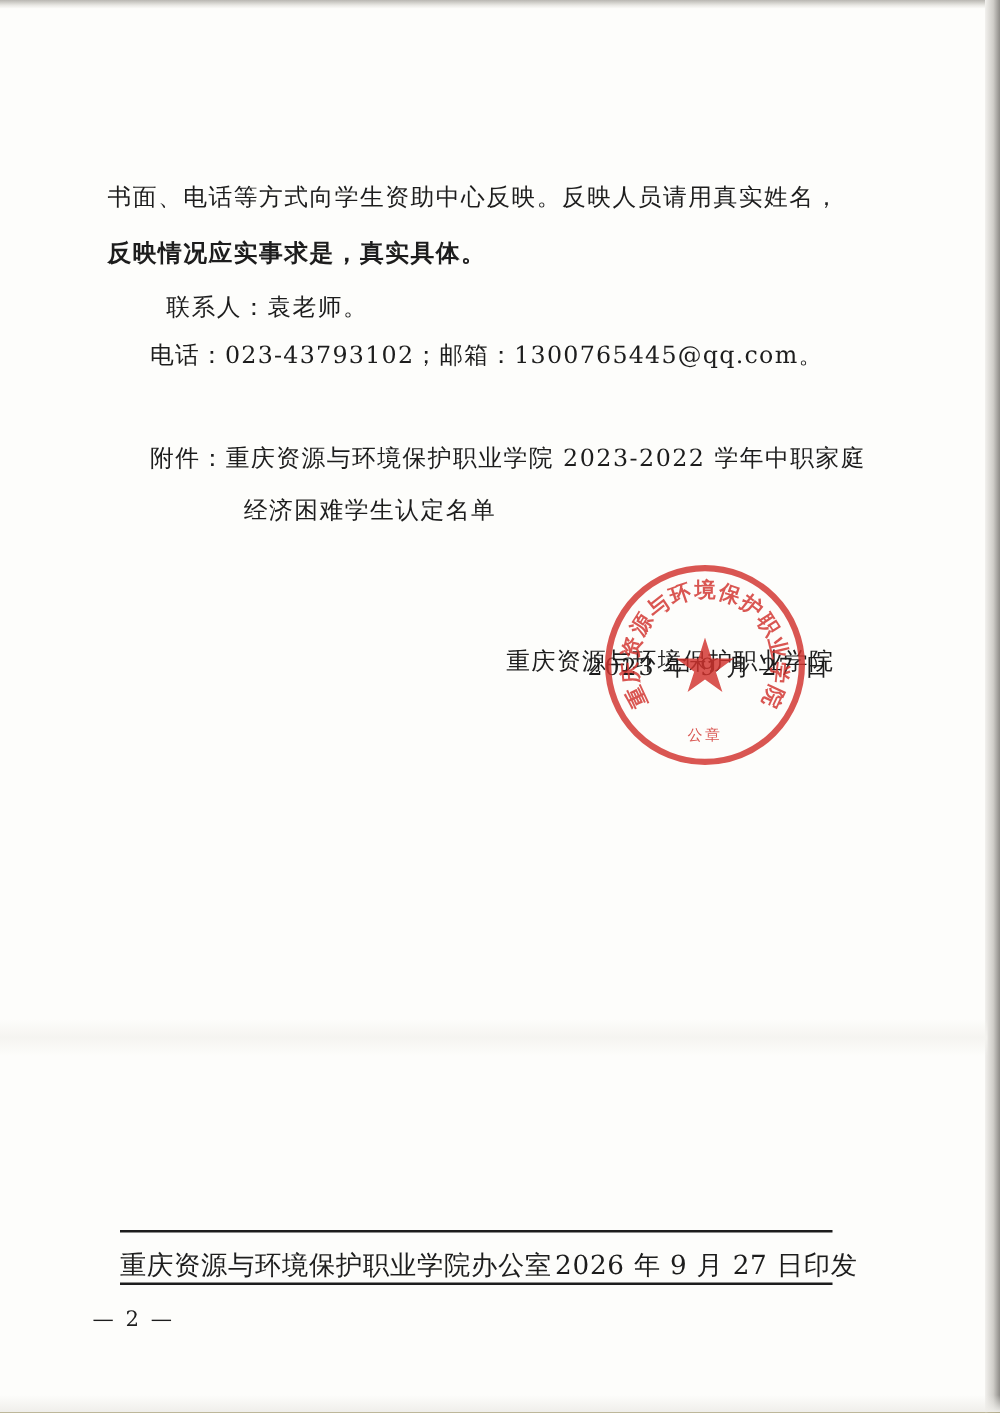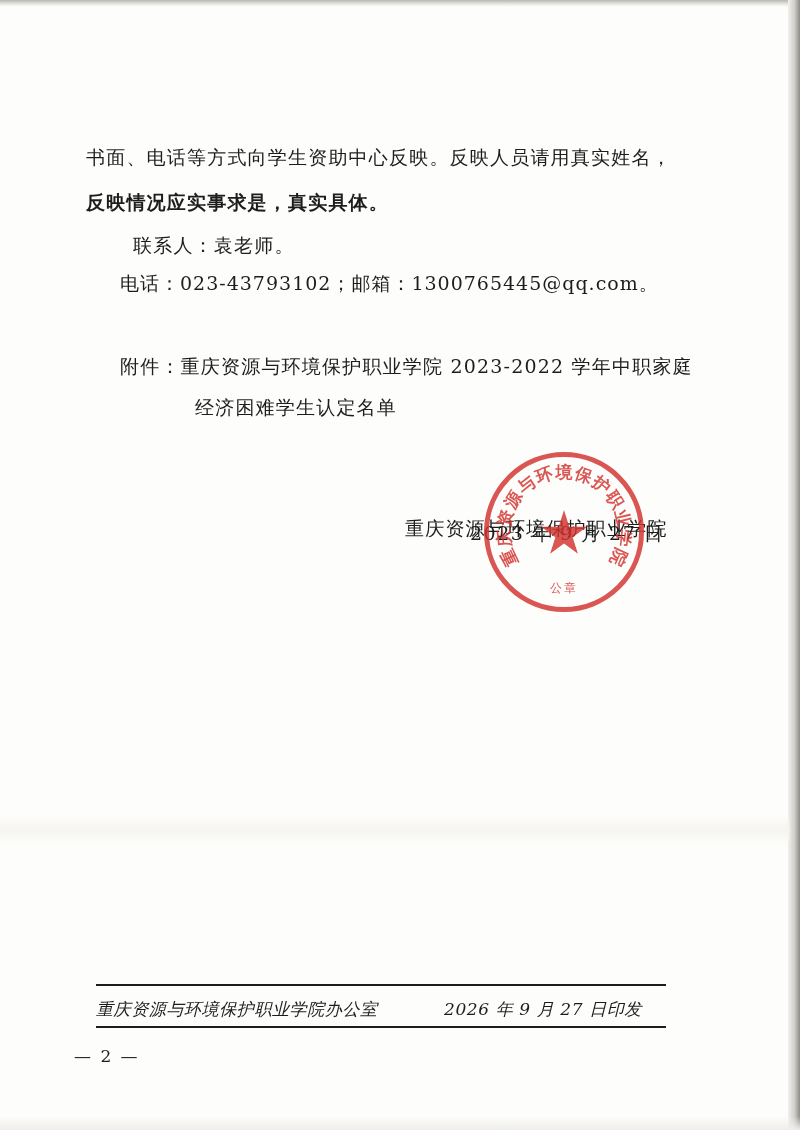--- a/index.html
+++ b/index.html
@@ -143,25 +143,24 @@
     height: 2px;
     background: #1d1d1d;
   }
   #rule-top { top: 984px; }
   #rule-bottom { top: 1026px; }
 
   .footer-text {
     position: absolute;
     top: 998px;
     font-family: "DejaVu Serif", serif;
-    font-size: 17px;
+    font-size: 21px;
     color: #1d1d1d;
     letter-spacing: 0.6px;
     white-space: nowrap;
-    font-style: italic;
   }
   #footer-office { left: 96px; }
   #footer-date { left: 444px; }
 
   #page-number {
     position: absolute;
     left: 74px;
     top: 1046px;
     font-family: "DejaVu Serif", serif;
     font-size: 17px;

